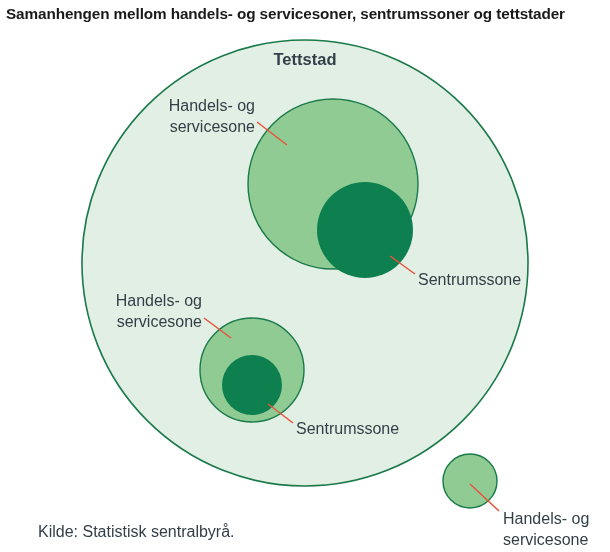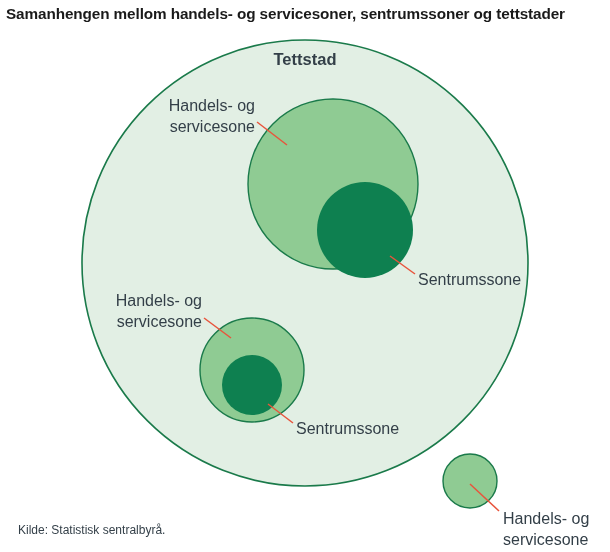--- a/index.html
+++ b/index.html
@@ -26,23 +26,23 @@
     top: 5px;
     width: 600px;
     font-size: 15.3px;
     font-weight: bold;
     color: #1a1a1a;
     letter-spacing: -0.1px;
     white-space: nowrap;
   }
   .source-note {
     position: absolute;
-    left: 2px;
+    left: 22px;
     top: 523px;
-    font-size: 12px;
+    font-size: 16px;
     font-weight: normal;
     color: #333f48;
     padding-left: 16px;
   }
   svg.venn-canvas {
     position: absolute;
     left: 0;
     top: 0;
     width: 610px;
     height: 552px;

